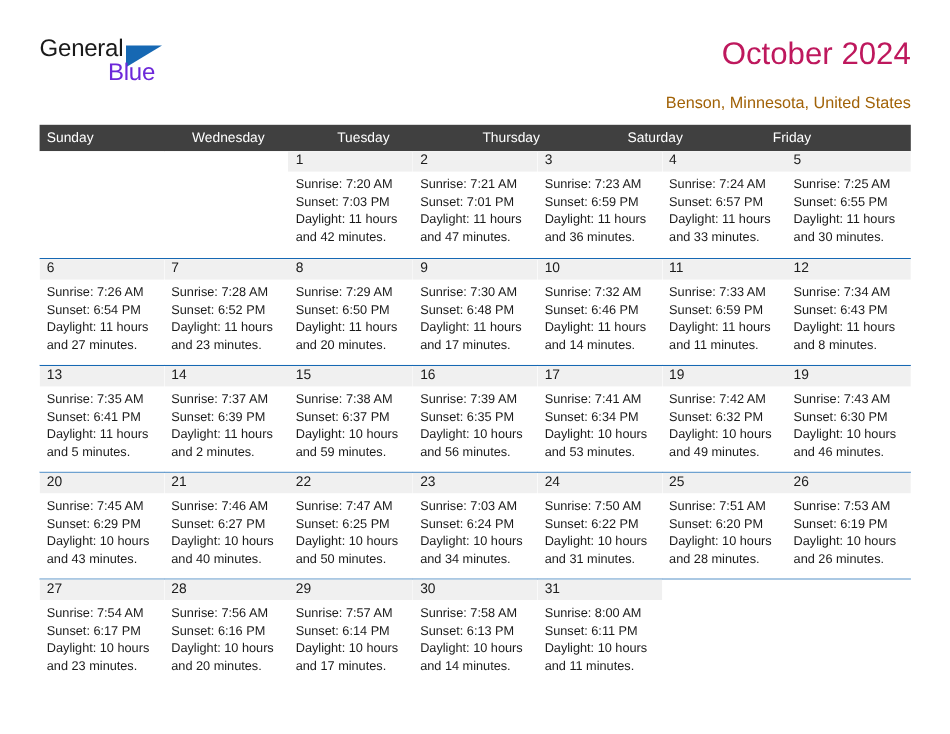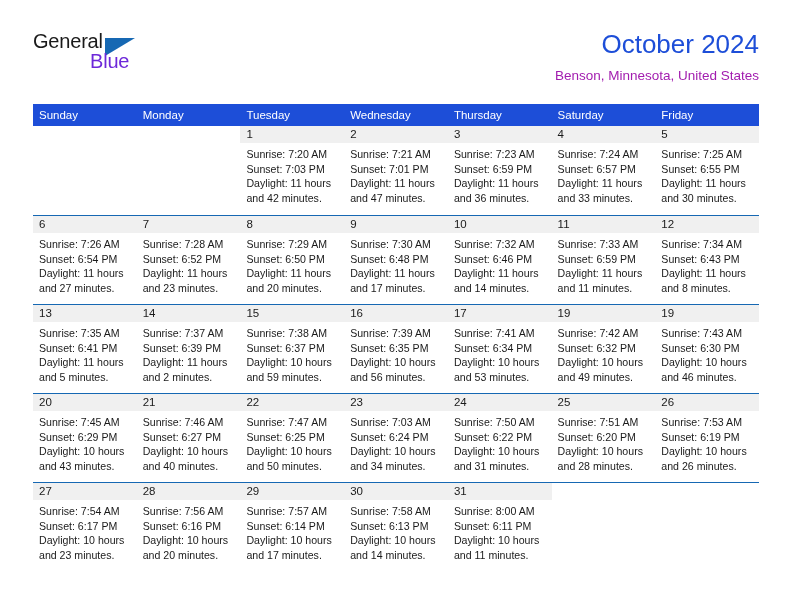--- a/index.html
+++ b/index.html
@@ -65,42 +65,42 @@
   }
 
   .title-block {
     position: absolute;
     right: 0;
     top: 0;
     text-align: right;
   }
   .cal-title {
     font-size: 26px;
-    color: #1d4ed8;
+    color: #be185d;
     line-height: 32px;
     white-space: nowrap;
   }
   .cal-subtitle {
     font-size: 13.5px;
-    color: #a21caf;
+    color: #a16207;
     line-height: 20px;
-    margin-top: 6px;
+    margin-top: 16px;
     white-space: nowrap;
   }
 
   
   .calendar {
     position: absolute;
     left: 33px;
     top: 104px;
     width: 726px;
   }
   .weekdays {
     display: flex;
-    background: #1d4ed8;
+    background: #404040;
     height: 22px;
   }
   .weekday {
     flex: 1 1 0;
     color: #ffffff;
     font-size: 11.5px;
     line-height: 22px;
     padding-left: 6px;
     box-sizing: border-box;
     white-space: nowrap;
@@ -160,23 +160,22 @@
     <div class="title-block">
       <div class="cal-title">October 2024</div>
       <div class="cal-subtitle">Benson, Minnesota, United States</div>
     </div>
 
   </div>
 
   <div class="calendar">
     <div class="weekdays">
         <div class="weekday">Sunday</div>
-        <div class="weekday">Monday</div>
+        <div class="weekday">Wednesday</div>
         <div class="weekday">Tuesday</div>
-        <div class="weekday">Wednesday</div>
         <div class="weekday">Thursday</div>
         <div class="weekday">Saturday</div>
         <div class="weekday">Friday</div>
       </div>
     <div id="weeks-container">
         <div class="week">
           <div class="day">
             <div class="daynum-band">
               <div class="daynum"></div>
             </div>

